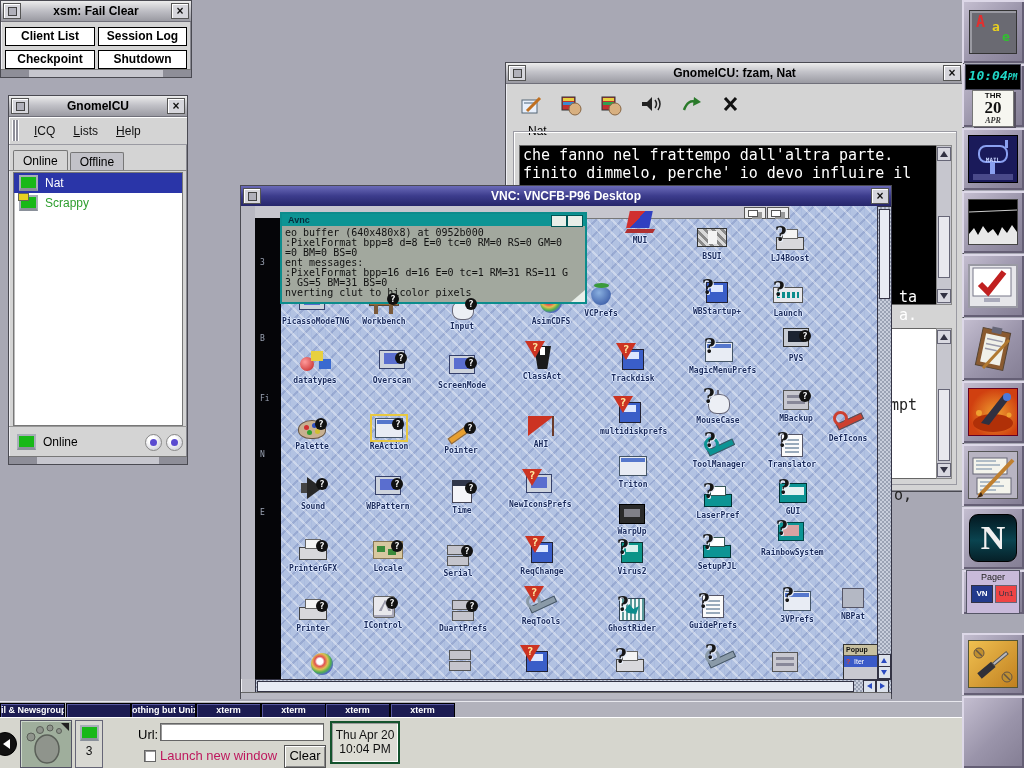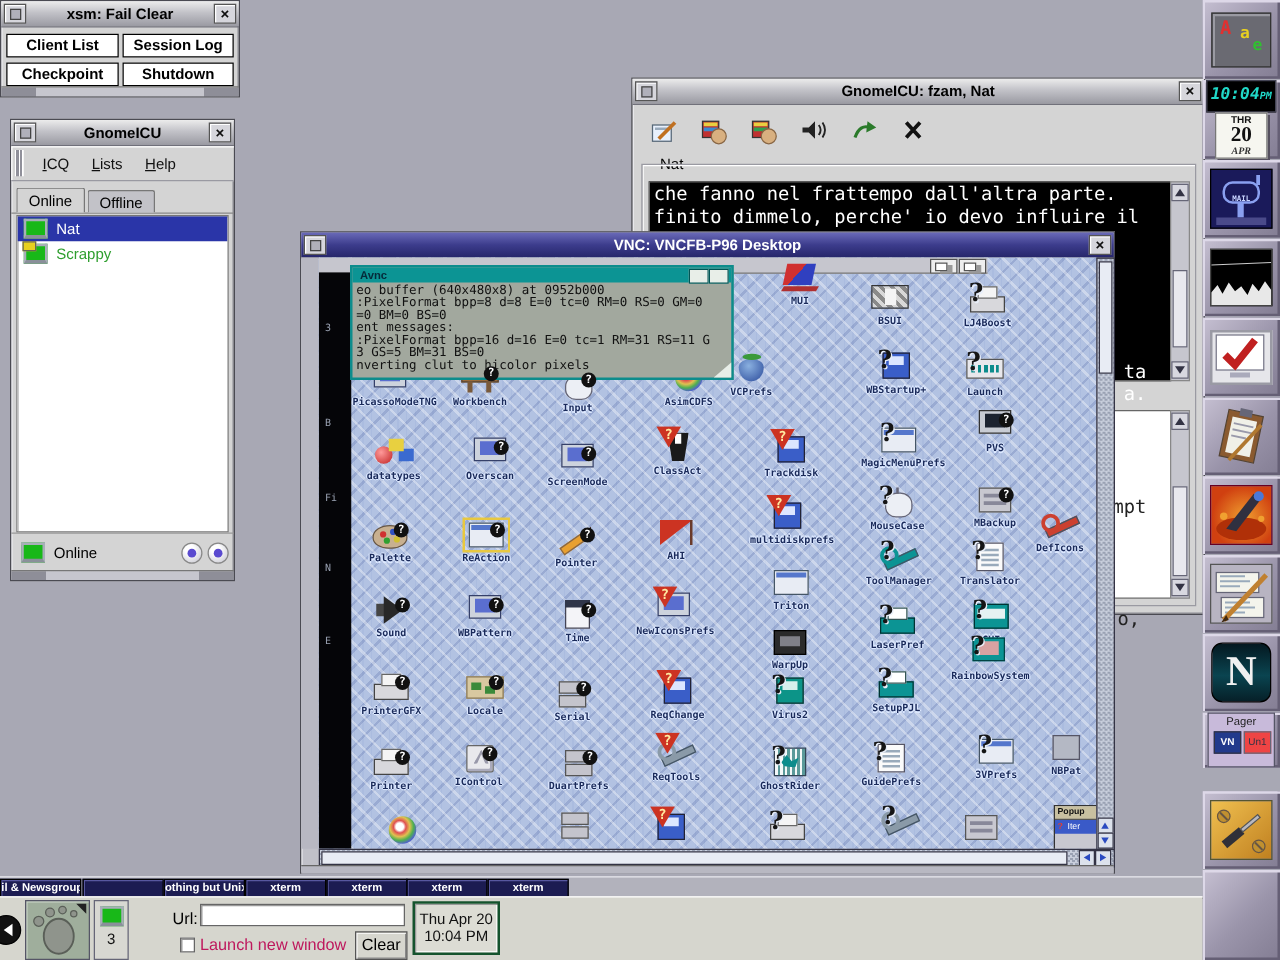--- a/index.html
+++ b/index.html
@@ -732,21 +732,21 @@
               <span class="badge"></span>
             </div>
             <div class="lbl">Virus2</div>
           </div>
           <div class="wbicon t-printerteal q-big" style="left: 432px; top: 330px;">
             <div class="ic">
               <span class="badge"></span>
             </div>
             <div class="lbl">SetupPJL</div>
           </div>
-          <div class="wbicon t-monitorteal q-big" style="left: 506px; top: 304px;">
+          <div class="wbicon t-monitorteal q-big" style="left: 506px; top: 316px;">
             <div class="ic">
               <span class="badge"></span>
             </div>
             <div class="lbl">RainbowSystem</div>
           </div>
           <div class="wbicon t-dochatch q-big" style="left: 347px; top: 392px;">
             <div class="ic">
               <span class="badge"></span>
             </div>
             <div class="lbl">GhostRider</div>

